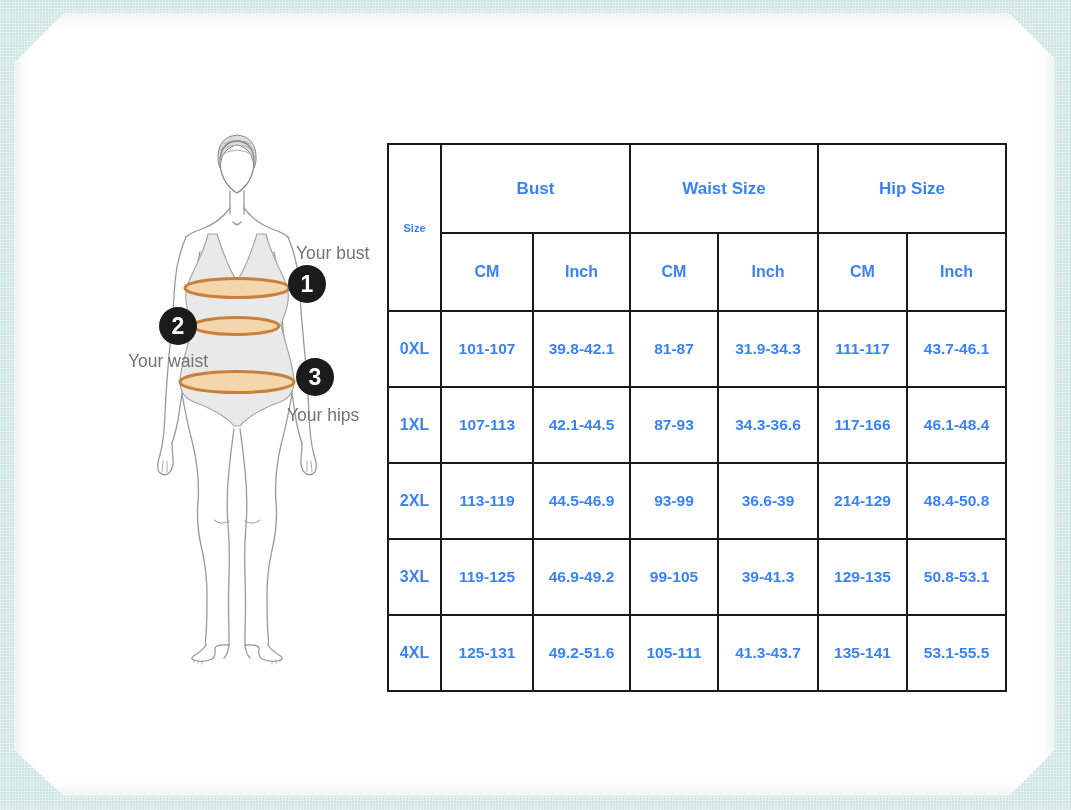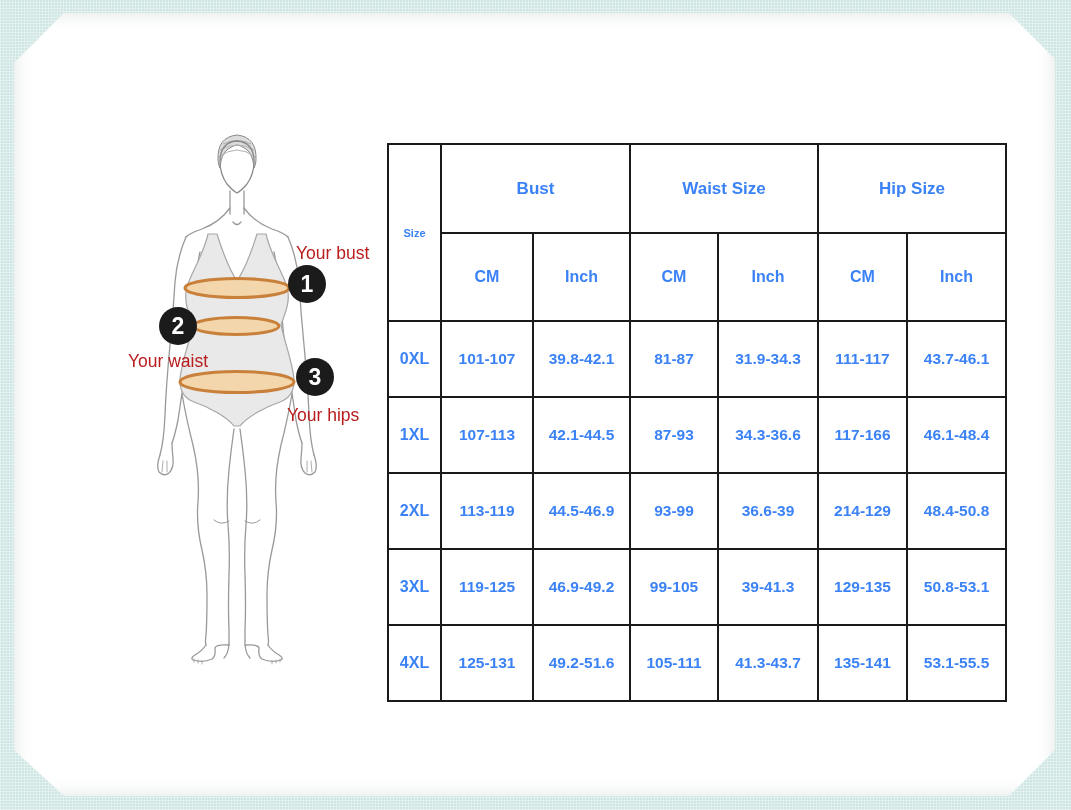--- a/index.html
+++ b/index.html
@@ -22,34 +22,34 @@
   .content{position:absolute;left:0;top:0;width:1071px;height:810px;}
 
   
   .illustration{position:absolute;left:90px;top:130px;width:300px;height:545px;}
   .illustration svg{position:absolute;left:0;top:0;}
   .marker{
     position:absolute;width:38px;height:38px;border-radius:50%;
     display:flex;align-items:center;justify-content:center;
     font-weight:bold;font-size:23px;line-height:1;
   }
-  .guide-label{position:absolute;font-size:17.5px;color:#b91c1c;white-space:nowrap;}
+  .guide-label{position:absolute;font-size:17.5px;color:#737373;white-space:nowrap;}
 
   
   table.size-table{
     position:absolute;left:387px;top:143px;width:618px;height:517px;
     border-collapse:collapse;table-layout:fixed;
     background:#fff;
   }
   table.size-table td{
     border:2px solid #1a1a1a;text-align:center;vertical-align:middle;
     font-weight:700;color:#3b82f6;font-size:15.5px;padding:0;
   }
   table.size-table .hrow1{height:89px;}
-  table.size-table .hrow2{height:88px;}
+  table.size-table .hrow2{height:78px;}
   table.size-table .drow{height:76px;}
   table.size-table td.group{font-size:17px;}
   table.size-table td.corner{font-size:11px;}
   table.size-table td.unit{font-size:16px;}
   table.size-table td.size-cell{font-size:16px;}
 </style>
 </head>
 <body>
 
 <div class="card"></div>

